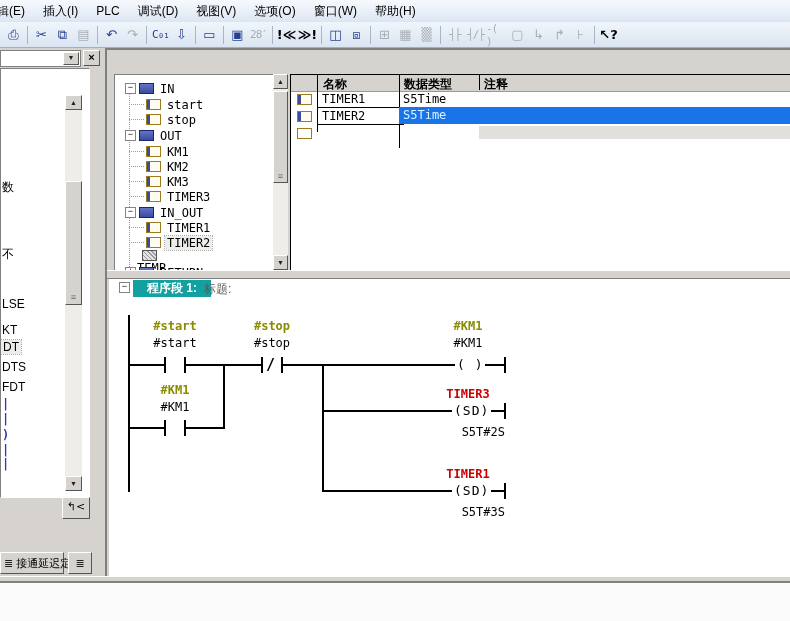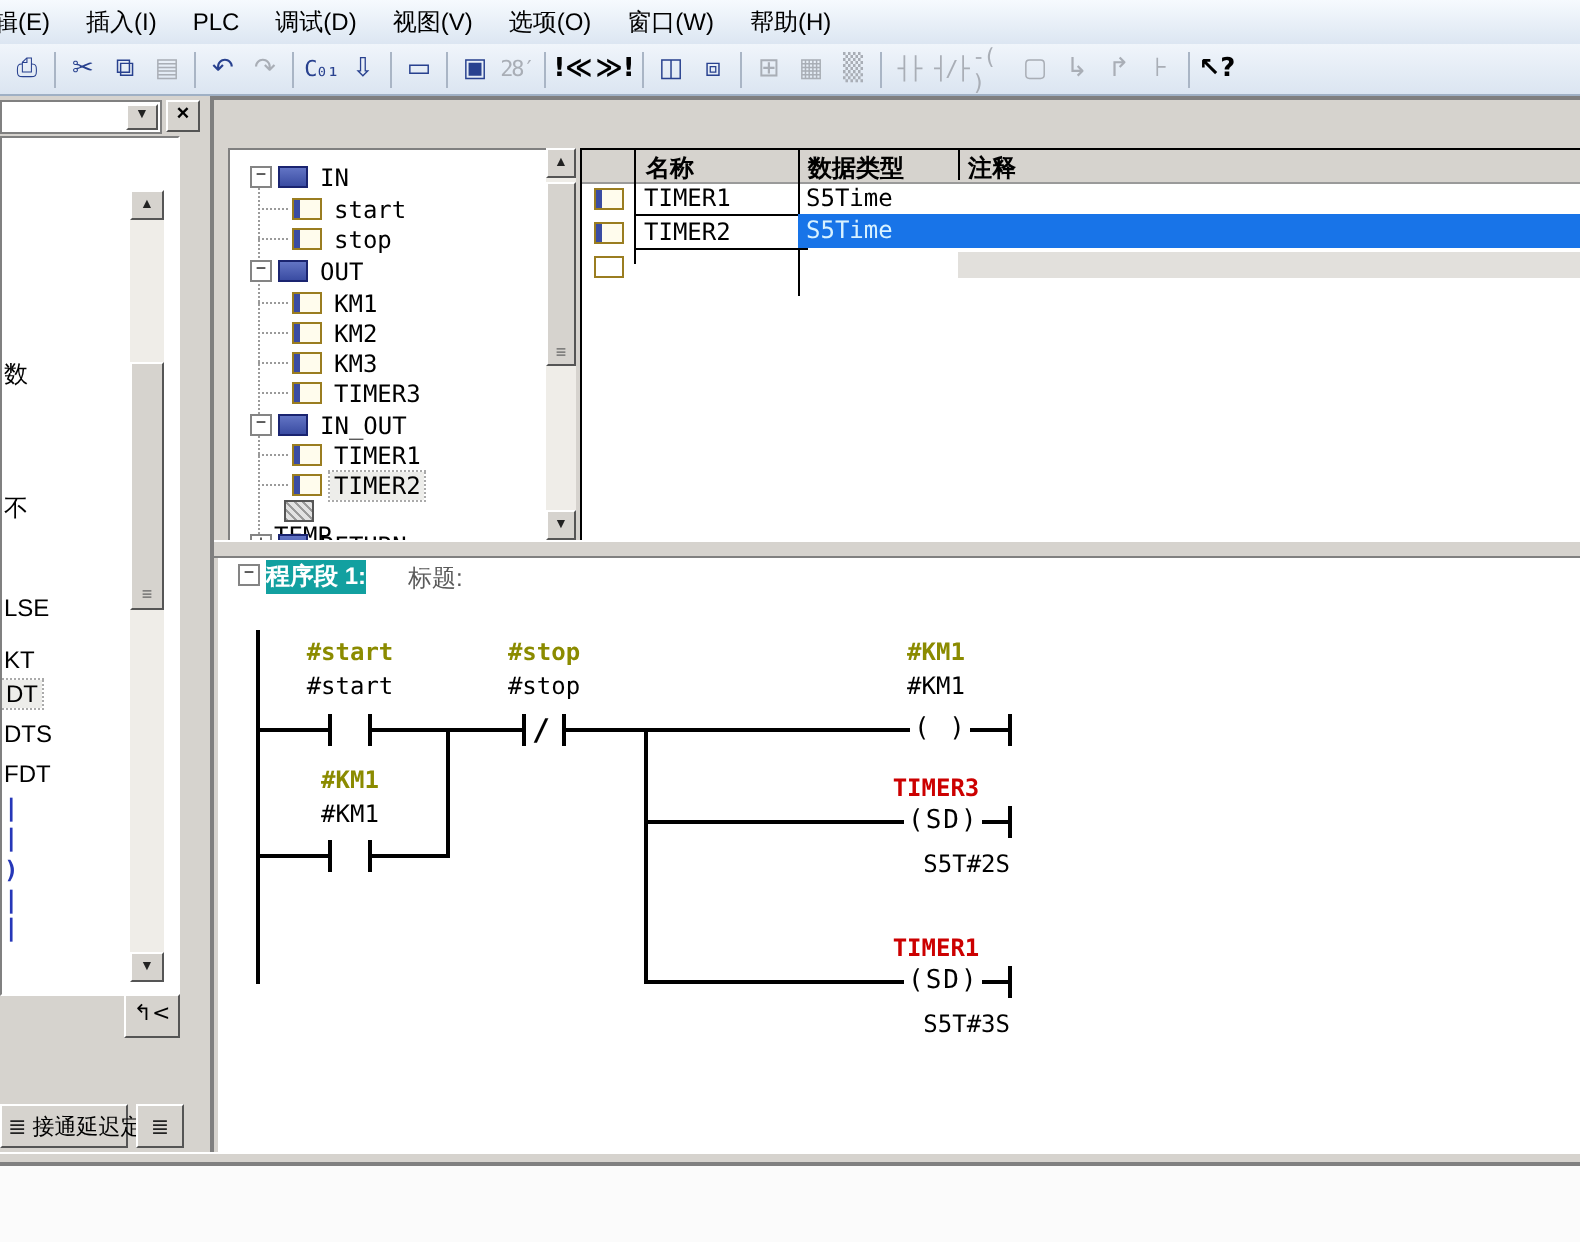--- a/index.html
+++ b/index.html
@@ -92,21 +92,21 @@
               color:#D9F2FF;line-height:17px;padding-left:4px;box-sizing:border-box;}
   .vt-graycell{position:absolute;left:188px;top:52px;width:314px;height:13px;background:#E2E0DC;}
   
   .splitter{position:absolute;left:0;top:220px;width:685px;height:9px;background:#D6D3CE;
             border-top:1px solid #fff;border-bottom:1px solid #808080;box-sizing:border-box;}
   .lad{position:absolute;left:2px;top:229px;width:681px;height:297px;background:#fff;overflow:hidden;
        font-family:"DejaVu Sans Mono",monospace;font-size:12px;}
   .net-collapse{position:absolute;left:10px;top:3px;width:9px;height:9px;border:1px solid #848484;
                 background:#fff;font-size:9px;line-height:7px;text-align:center;font-family:"Liberation Sans",sans-serif;}
   .net-title{position:absolute;left:24px;top:1px;background:#12A0A0;color:#fff;font-weight:bold;
-             padding:0 0;font-family:"Liberation Sans",sans-serif;}
+             padding:0 14px;font-family:"Liberation Sans",sans-serif;}
   .net-subtitle{position:absolute;left:95px;top:2px;color:#5a5a5a;font-family:"Liberation Sans",sans-serif;}
   .hline{position:absolute;height:2px;background:#000;}
   .vline{position:absolute;width:2px;background:#000;}
   .contact{position:absolute;width:22px;height:16px;background:#fff;}
   .contact::before,.contact::after{content:"";position:absolute;top:0;width:2px;height:16px;background:#000;}
   .contact::before{left:0;}
   .contact::after{right:0;}
   .nc-slash{position:absolute;left:5px;top:-1px;font-size:15px;font-weight:bold;}
   .coil{position:absolute;background:#fff;padding:0 2px;font-size:13px;letter-spacing:1px;line-height:15px;}
   .sym{position:absolute;width:66px;text-align:center;color:#8B8B00;font-weight:bold;white-space:nowrap;}

